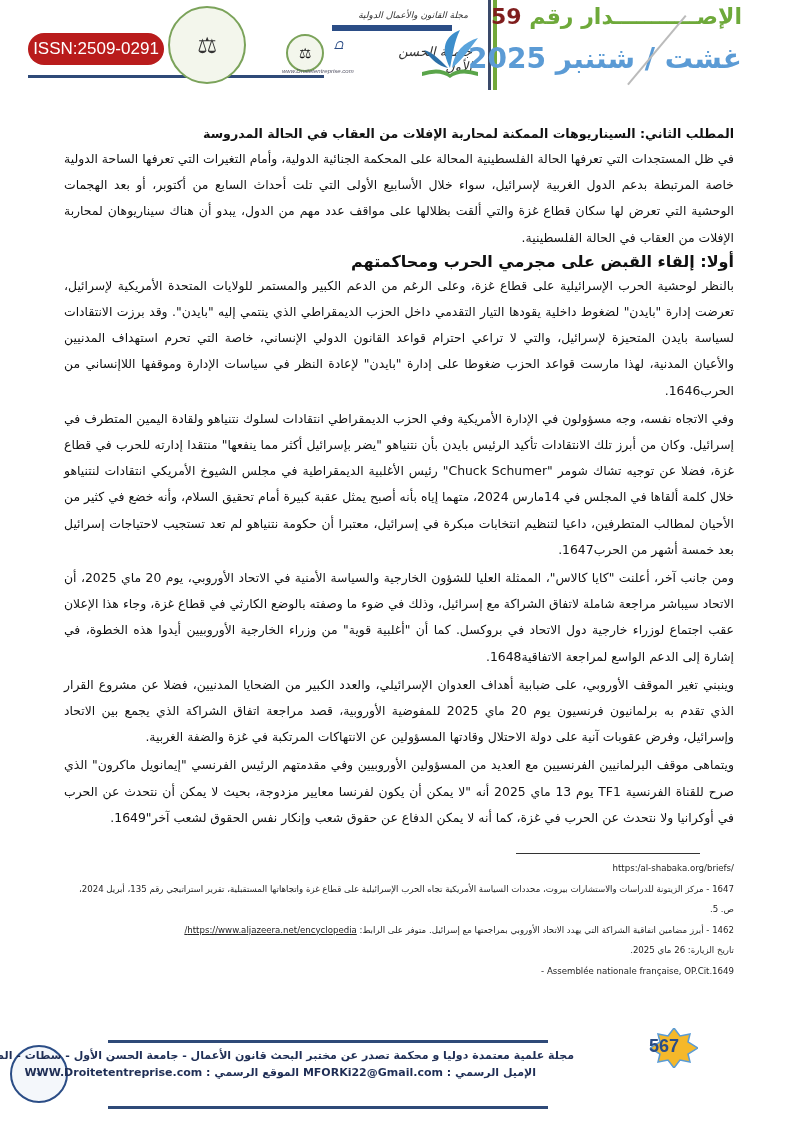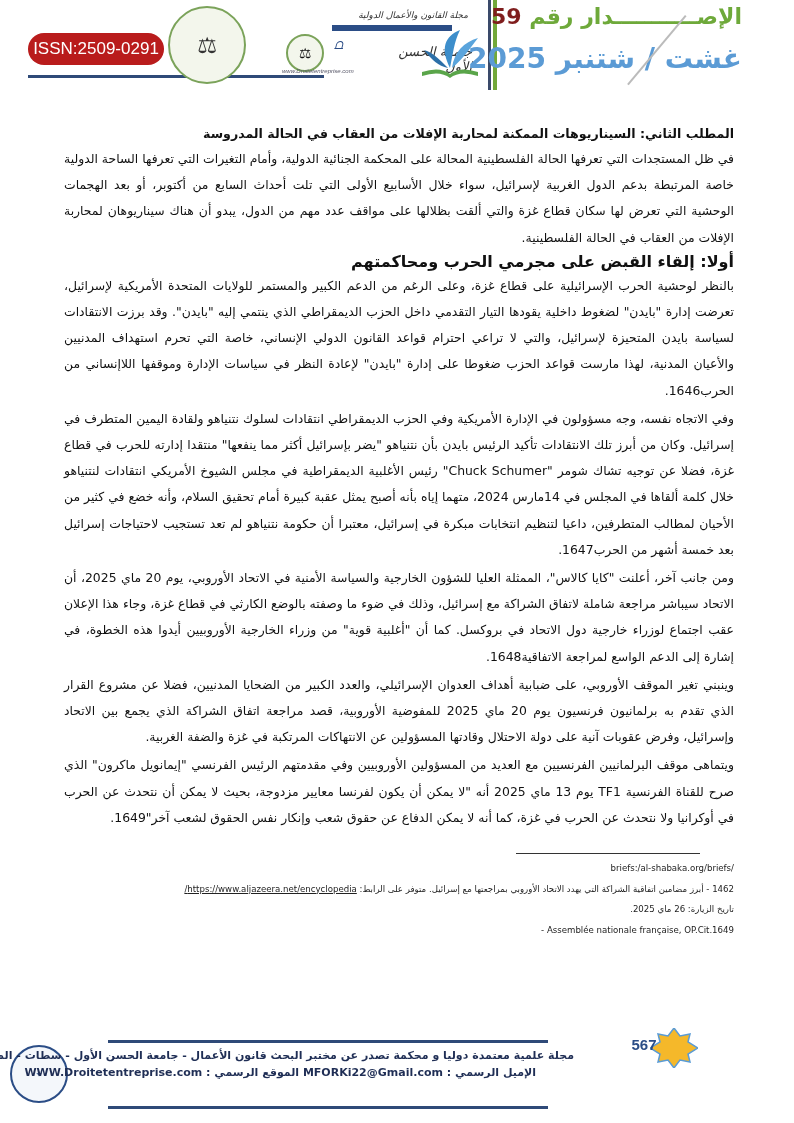--- a/index.html
+++ b/index.html
@@ -42,21 +42,21 @@
   .footnotes div { margin:0; }
   .footnotes .ltr { direction:ltr; text-align:right; }
   .footnotes a { color:#222; text-decoration:underline; }
 
   .footer-rule { position:absolute; left:108px; height:3px; background:#2f4a78; width:440px; }
   .fr-top { top:1040px; }
   .fr-bot { top:1106px; }
   .footer-line1 { position:absolute; right:220px; top:1049px; direction:rtl; font-size:11px; font-weight:bold; color:#1f2e55; white-space:nowrap; }
   .footer-line2 { position:absolute; right:258px; top:1066px; direction:rtl; font-size:11px; font-weight:bold; color:#1f2e55; white-space:nowrap; }
   .page-star { position:absolute; left:650px; top:1028px; width:48px; height:40px; }
-  .page-num { position:absolute; left:620px; top:1036px; width:48px; text-align:center; font-size:15px; font-weight:bold; color:#2b4d86; font-family:"Liberation Sans", sans-serif; }
+  .page-num { position:absolute; left:640px; top:1036px; width:48px; text-align:center; font-size:18px; font-weight:bold; color:#2b4d86; font-family:"Liberation Sans", sans-serif; }
   .footer-seal { position:absolute; left:10px; top:1045px; width:54px; height:54px; border-radius:50%; border:2px solid #2b4d86; background:#f4f7fb; display:flex; align-items:center; justify-content:center; font-size:9px; color:#2b4d86; }
 </style>
 </head>
 <body>
 
 <div class="header">
   <div class="issn">ISSN:2509-0291</div>
   <div class="header-rule"></div>
 
   <div class="seal seal-a">
@@ -100,21 +100,22 @@
   <h3>أولا: إلقاء القبض على مجرمي الحرب ومحاكمتهم</h3>
   <p>بالنظر لوحشية الحرب الإسرائيلية على قطاع غزة، وعلى الرغم من الدعم الكبير والمستمر للولايات المتحدة الأمريكية لإسرائيل، تعرضت إدارة "بايدن" لضغوط داخلية يقودها التيار التقدمي داخل الحزب الديمقراطي الذي ينتمي إليه "بايدن". وقد برزت الانتقادات لسياسة بايدن المتحيزة لإسرائيل، والتي لا تراعي احترام قواعد القانون الدولي الإنساني، خاصة التي تحرم استهداف المدنيين والأعيان المدنية، لهذا مارست قواعد الحزب ضغوطا على إدارة "بايدن" لإعادة النظر في سياسات الإدارة وموقفها اللاإنساني من الحرب1646.</p>
   <p>وفي الاتجاه نفسه، وجه مسؤولون في الإدارة الأمريكية وفي الحزب الديمقراطي انتقادات لسلوك نتنياهو ولقادة اليمين المتطرف في إسرائيل. وكان من أبرز تلك الانتقادات تأكيد الرئيس بايدن بأن نتنياهو "يضر بإسرائيل أكثر مما ينفعها" منتقدا إدارته للحرب في قطاع غزة، فضلا عن توجيه تشاك شومر "Chuck Schumer" رئيس الأغلبية الديمقراطية في مجلس الشيوخ الأمريكي انتقادات لنتنياهو خلال كلمة ألقاها في المجلس في 14مارس 2024، متهما إياه بأنه أصبح يمثل عقبة كبيرة أمام تحقيق السلام، وأنه خضع في كثير من الأحيان لمطالب المتطرفين، داعيا لتنظيم انتخابات مبكرة في إسرائيل، معتبرا أن حكومة نتنياهو لم تعد تستجيب لاحتياجات إسرائيل بعد خمسة أشهر من الحرب1647.</p>
   <p>ومن جانب آخر، أعلنت "كايا كالاس"، الممثلة العليا للشؤون الخارجية والسياسة الأمنية في الاتحاد الأوروبي، يوم 20 ماي 2025، أن الاتحاد سيباشر مراجعة شاملة لاتفاق الشراكة مع إسرائيل، وذلك في ضوء ما وصفته بالوضع الكارثي في قطاع غزة، وجاء هذا الإعلان عقب اجتماع لوزراء خارجية دول الاتحاد في بروكسل. كما أن "أغلبية قوية" من وزراء الخارجية الأوروبيين أيدوا هذه الخطوة، في إشارة إلى الدعم الواسع لمراجعة الاتفاقية1648.</p>
   <p>وينبني تغير الموقف الأوروبي، على ضبابية أهداف العدوان الإسرائيلي، والعدد الكبير من الضحايا المدنيين، فضلا عن مشروع القرار الذي تقدم به برلمانيون فرنسيون يوم 20 ماي 2025 للمفوضية الأوروبية، قصد مراجعة اتفاق الشراكة الذي يجمع بين الاتحاد وإسرائيل، وفرض عقوبات آنية على دولة الاحتلال وقادتها المسؤولين عن الانتهاكات المرتكبة في غزة والضفة الغربية.</p>
   <p>ويتماهى موقف البرلمانيين الفرنسيين مع العديد من المسؤولين الأوروبيين وفي مقدمتهم الرئيس الفرنسي "إيمانويل ماكرون" الذي صرح للقناة الفرنسية TF1 يوم 13 ماي 2025 أنه "لا يمكن أن يكون لفرنسا معايير مزدوجة، بحيث لا يمكن أن نتحدث عن الحرب في أوكرانيا ولا نتحدث عن الحرب في غزة، كما أنه لا يمكن الدفاع عن حقوق شعب وإنكار نفس الحقوق لشعب آخر"1649.</p>
 </div>
 
 <div class="fn-rule"></div>
 <div class="footnotes">
-  <div class="ltr">briefs:/al-shabaka.org/briefs/</div>
+  <div class="ltr">https:/al-shabaka.org/briefs/</div>
+  <div>1647 - مركز الزيتونة للدراسات والاستشارات بيروت، محددات السياسة الأمريكية تجاه الحرب الإسرائيلية على قطاع غزة واتجاهاتها المستقبلية، تقرير استراتيجي رقم 135، أبريل 2024، ص. 5.</div>
   <div>
     <span>1462 - أبرز مضامين اتفاقية الشراكة التي يهدد الاتحاد الأوروبي بمراجعتها مع إسرائيل. متوفر على الرابط: </span><a>https://www.aljazeera.net/encyclopedia/</a>
   </div>
   <div>تاريخ الزيارة: 26 ماي 2025.</div>
   <div class="ltr">- Assemblée nationale française, OP.Cit.1649</div>
 </div>
 
 <div class="footer-seal">
   <span>✦</span>
 </div>

